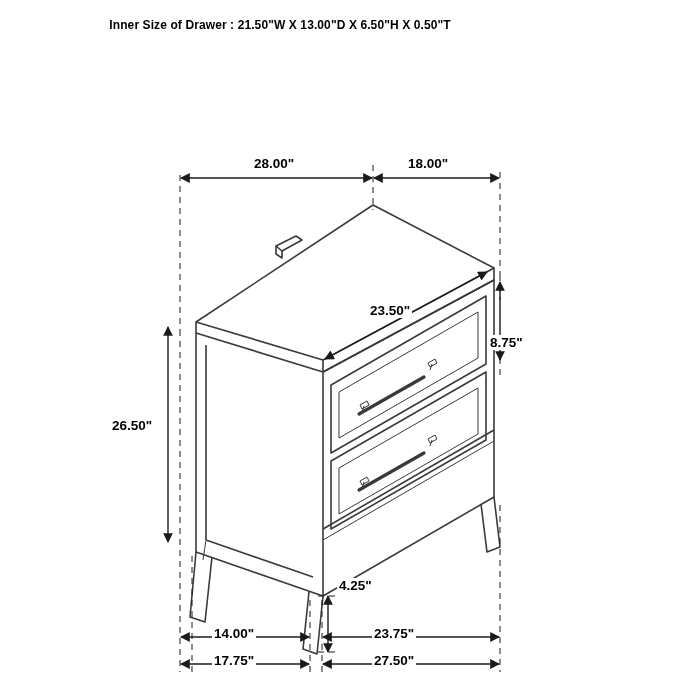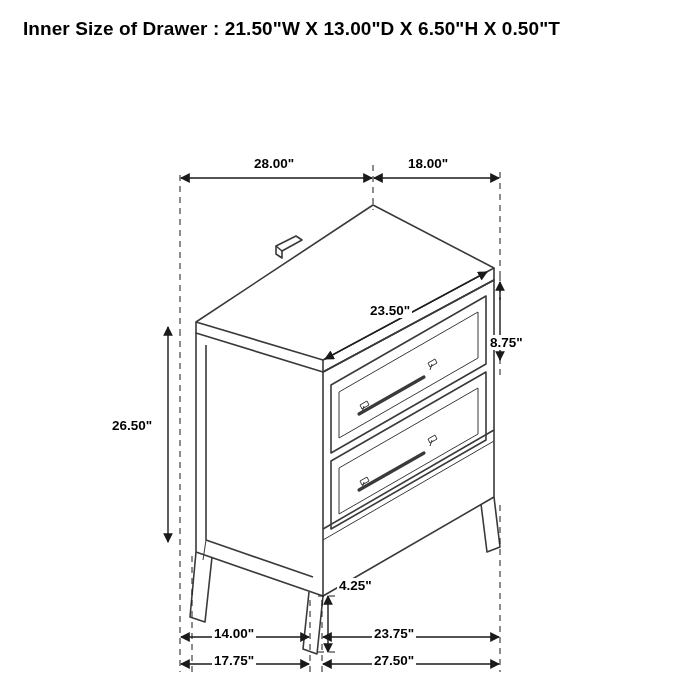--- a/index.html
+++ b/index.html
@@ -18,22 +18,22 @@
   #stage {
     position: relative;
     width: 700px;
     height: 700px;
   }
   #title {
     position: absolute;
     top: 18px;
     left: 0;
     width: 560px;
-    text-align: right;
-    font-size: 19px;
+    text-align: center;
+    font-size: 12px;
     font-weight: bold;
     letter-spacing: 0.1px;
     white-space: nowrap;
   }
   #diagram {
     position: absolute;
     top: 0;
     left: 0;
   }
   .dim-label {

